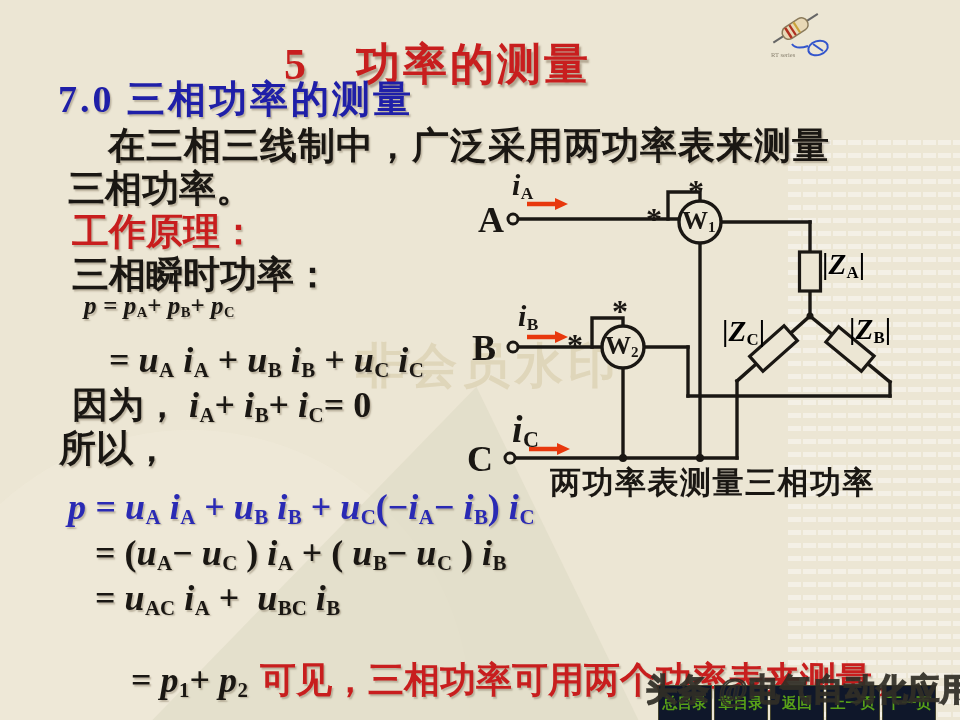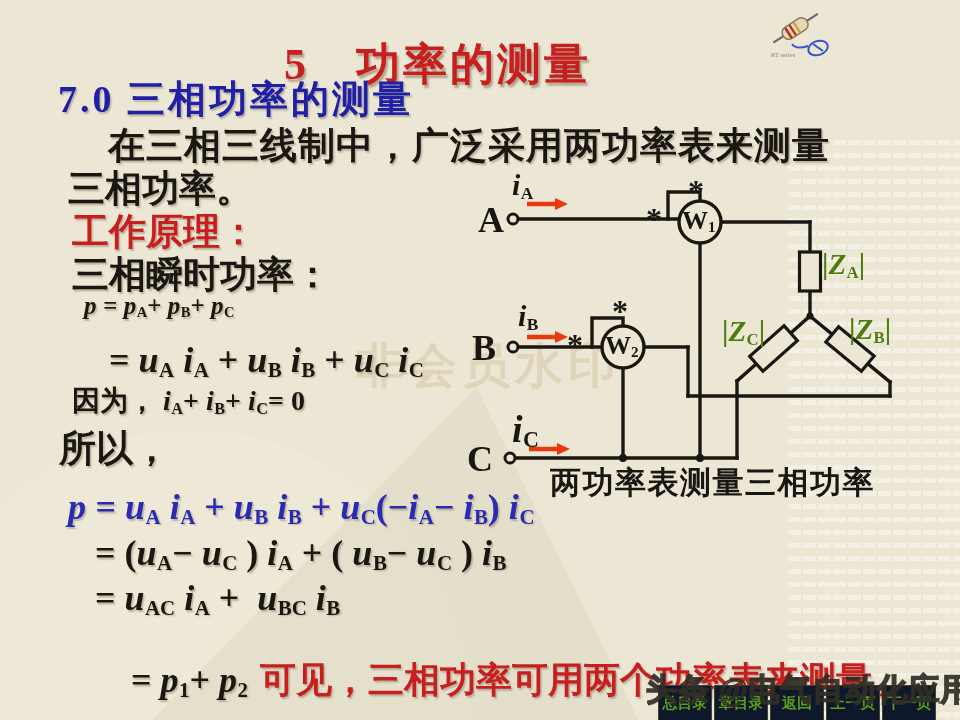--- a/index.html
+++ b/index.html
@@ -18,21 +18,21 @@
       repeating-linear-gradient(180deg,rgba(255,255,255,.6) 0 5px,transparent 5px 13px);
   }
   .line{position:absolute;white-space:pre;z-index:2;line-height:1.12;}
   .cn{font-weight:700;color:#1a1713;}
   .fx{font-weight:700;color:#1a1713;}
   .fx i{letter-spacing:.5px;}
   .fx.upright i{font-style:normal;letter-spacing:0;}
   sub{font-size:.58em;font-style:normal;line-height:0;vertical-align:-.22em;}
   .red{color:#c81e1e;}
   .blue{color:#2a2ab4;}
-  .zred{color:#4d7c0f;}
+  .zred{color:#000000;}
   .hblue{color:#1f1fa8;}
   .tshadow{text-shadow:2px 2.5px 2px rgba(105,85,60,.45);margin-top:20px;}
   .bshadow{text-shadow:1.5px 1.5px 1.5px rgba(130,118,95,.45);}
 
   .wm-center{
     position:absolute;left:356px;top:334px;z-index:1;
     font-size:48px;font-weight:700;letter-spacing:5px;
     color:#d6c9a6;opacity:.55;white-space:nowrap;
   }
   .wm-bottom{
@@ -94,21 +94,21 @@
   <div class="line cn bshadow" style="left:68px;top:168px;font-size:37px;">三相功率。</div>
 
   <div class="line cn red bshadow" style="left:72px;top:211px;font-size:37px;">工作原理：</div>
 
   <div class="line cn bshadow" style="left:72px;top:254px;font-size:37px;">三相瞬时功率：</div>
 
   <div class="line fx bshadow" style="left:84px;top:292px;font-size:25px;"><i>p</i> = <i>p</i><sub>A</sub>+ <i>p</i><sub>B</sub>+ <i>p</i><sub>C</sub></div>
 
   <div class="line fx bshadow" style="left:109px;top:340px;font-size:36px;">= <i>u</i><sub>A</sub> <i>i</i><sub>A</sub> + <i>u</i><sub>B</sub> <i>i</i><sub>B</sub> + <i>u</i><sub>C</sub> <i>i</i><sub>C</sub></div>
 
-  <div class="line fx bshadow" style="left:72px;top:385px;font-size:28px;">因为， <i>i</i><sub>A</sub>+ <i>i</i><sub>B</sub>+ <i>i</i><sub>C</sub>= 0</div>
+  <div class="line fx bshadow" style="left:72px;top:385px;font-size:36px;">因为， <i>i</i><sub>A</sub>+ <i>i</i><sub>B</sub>+ <i>i</i><sub>C</sub>= 0</div>
 
   <div class="line cn bshadow" style="left:59px;top:428px;font-size:37px;">所以，</div>
 
   <div class="line fx blue bshadow" style="left:68px;top:487px;font-size:36px;"><i>p</i> = <i>u</i><sub>A</sub> <i>i</i><sub>A</sub> + <i>u</i><sub>B</sub> <i>i</i><sub>B</sub> + <i>u</i><sub>C</sub>(−<i>i</i><sub>A</sub>− <i>i</i><sub>B</sub>) <i>i</i><sub>C</sub></div>
 
   <div class="line fx bshadow" style="left:95px;top:533px;font-size:36px;">= (<i>u</i><sub>A</sub>− <i>u</i><sub>C</sub> ) <i>i</i><sub>A</sub> + ( <i>u</i><sub>B</sub>− <i>u</i><sub>C</sub> ) <i>i</i><sub>B</sub></div>
 
   <div class="line fx bshadow" style="left:95px;top:578px;font-size:36px;">= <i>u</i><sub>AC</sub> <i>i</i><sub>A</sub> +  <i>u</i><sub>BC</sub> <i>i</i><sub>B</sub></div>
 
   <div class="line" style="left:95px;top:620px;font-size:36px;">

